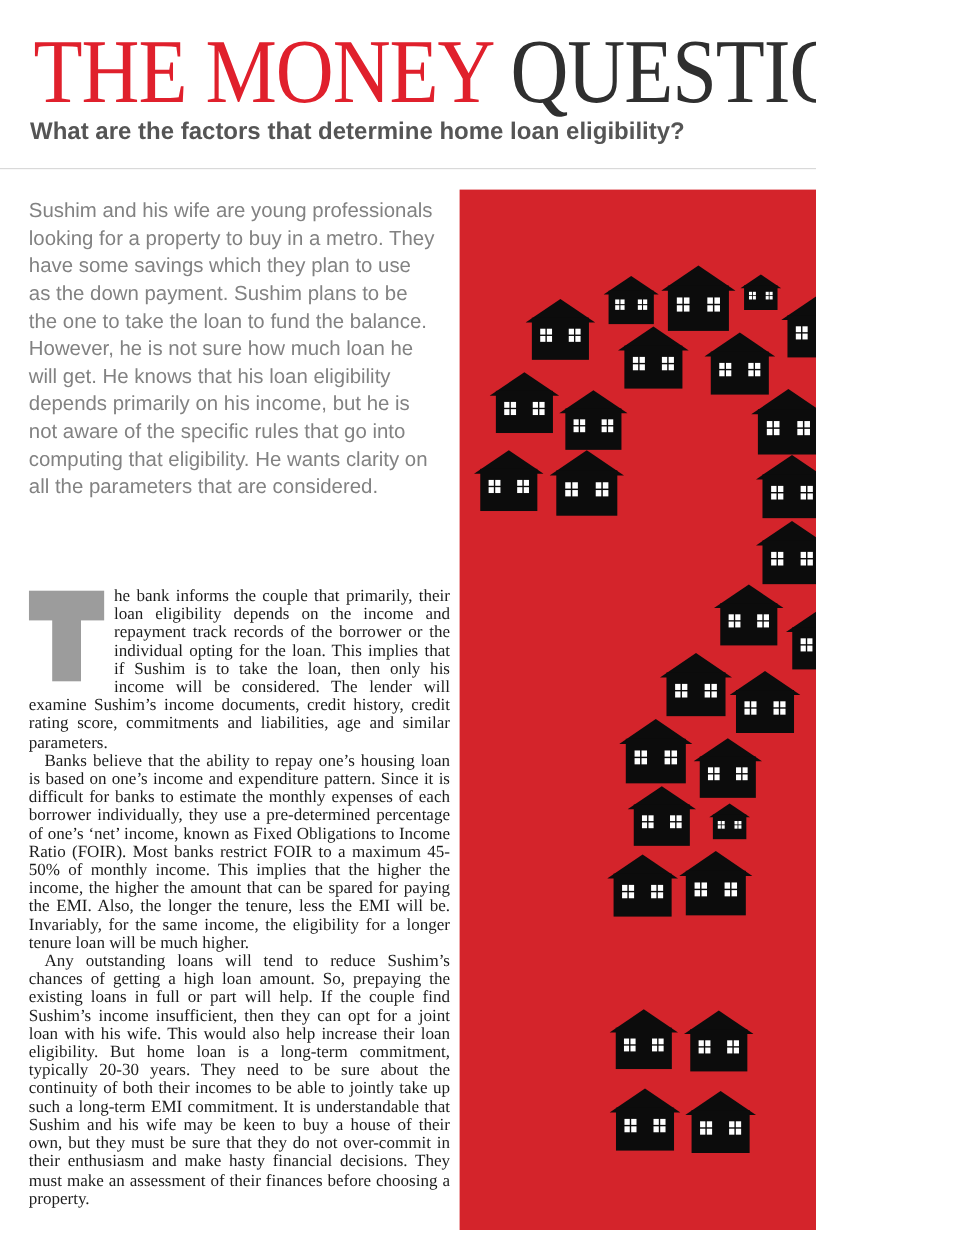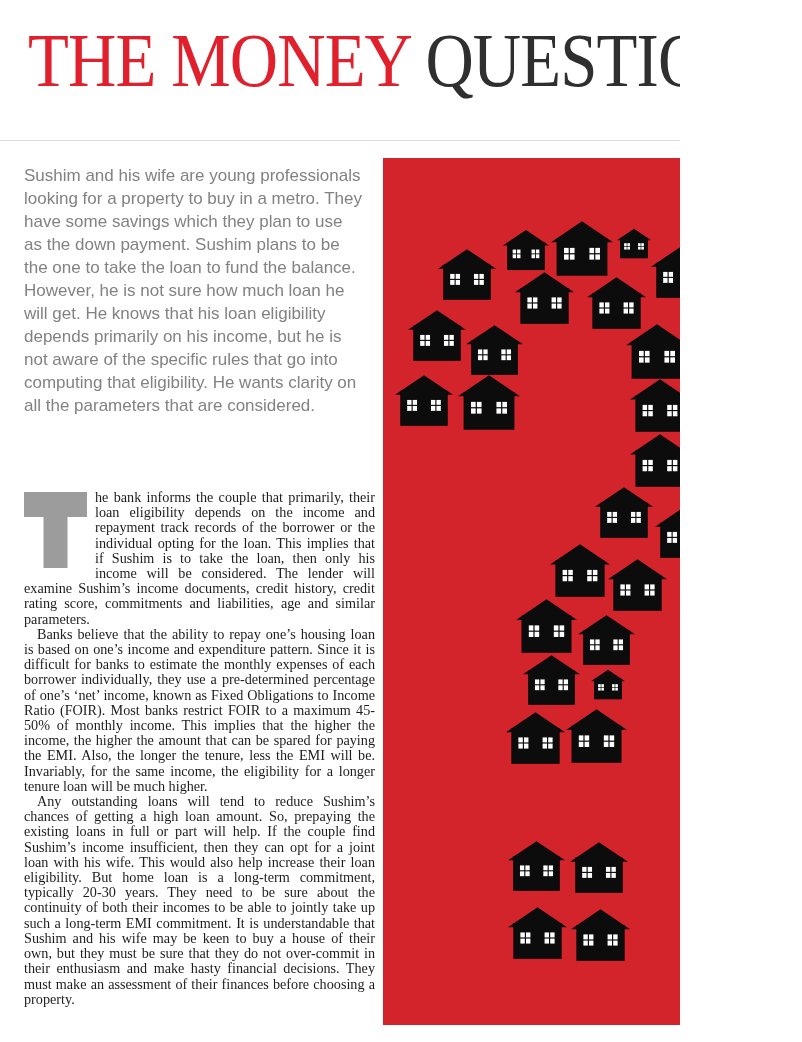--- a/index.html
+++ b/index.html
@@ -30,20 +30,21 @@
 </style>
 </head>
 <body>
 
 <div class="page">
 
   <h1 class="headline">
     <span class="t-red" style="color: rgb(224, 32, 44);">THE MONEY</span><span class="t-dark" style="color: rgb(47, 47, 47);">QUESTION</span>
   </h1>
 
+  <h2 class="subtitle" style="color: rgb(85, 85, 85);">What are the factors that determine home loan eligibility?</h2>
 
   <div class="rule"></div>
 
   <div class="intro" style="color: rgb(130, 130, 130);">Sushim and his wife are young professionals looking for a property to buy in a metro. They have some savings which they plan to use as the down payment. Sushim plans to be the one to take the loan to fund the balance. However, he is not sure how much loan he will get. He knows that his loan eligibility depends primarily on his income, but he is not aware of the specific rules that go into computing that eligibility. He wants clarity on all the parameters that are considered.</div>
 
   <div class="article" style="color: rgb(28, 28, 28); margin-top: 24px;">
     <p>
       <svg class="dropcap" viewBox="0 0 63 76">
         <rect x="0" y="0" width="63" height="25" class="dc" fill="#9c9c9c"></rect>
         <rect x="19.5" y="24" width="24" height="52" class="dc" fill="#9c9c9c"></rect>

